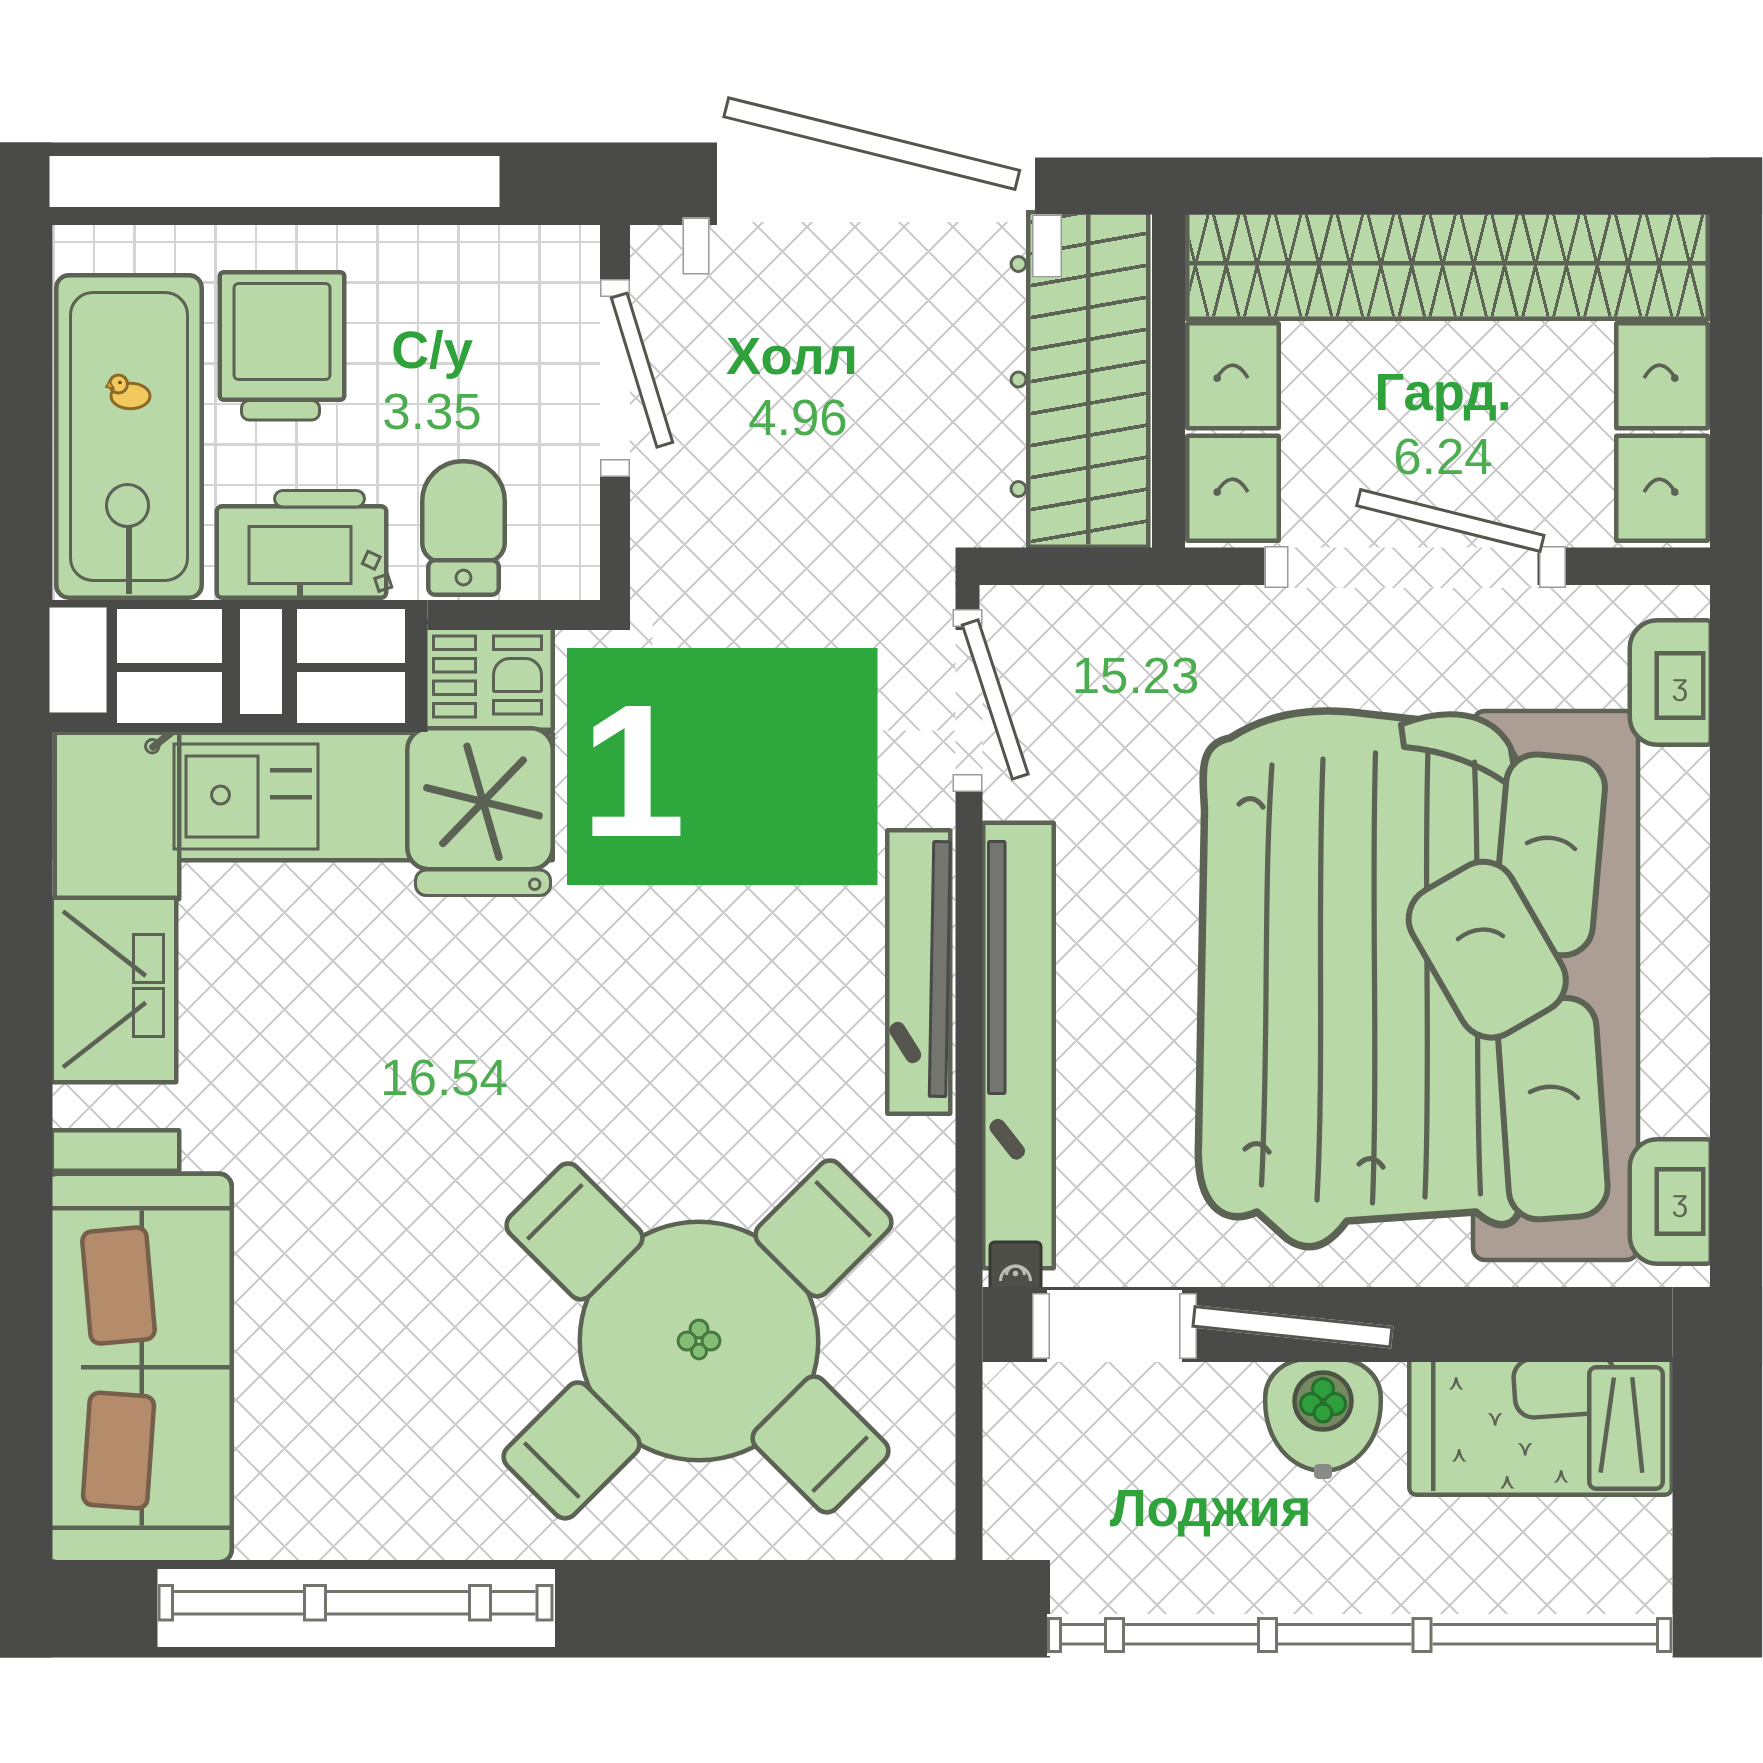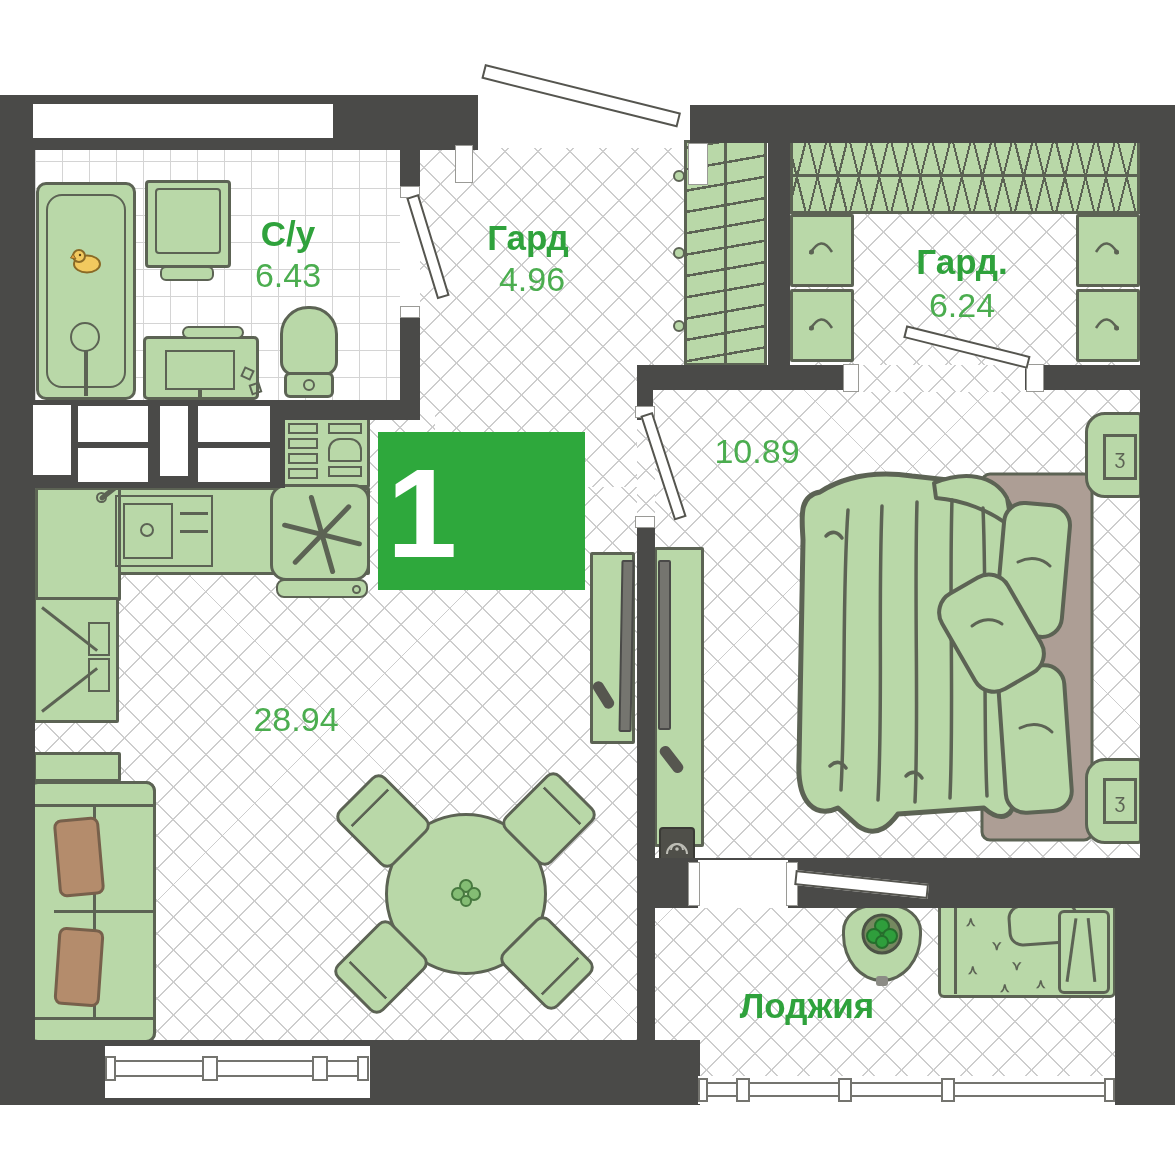--- a/index.html
+++ b/index.html
@@ -276,27 +276,27 @@
   <div class="abs mull" style="left:357px;top:1056px;width:12px;height:25px"></div>
   <div class="abs white" style="left:698px;top:1076px;width:417px;height:28px"></div>
   <div class="abs frameline" style="left:702px;top:1082px;width:409px;height:15px"></div>
   <div class="abs mull" style="left:736px;top:1078px;width:14px;height:24px"></div>
   <div class="abs mull" style="left:838px;top:1078px;width:14px;height:24px"></div>
   <div class="abs mull" style="left:941px;top:1078px;width:14px;height:24px"></div>
   <div class="abs mull" style="left:698px;top:1078px;width:10px;height:24px"></div>
   <div class="abs mull" style="left:1104px;top:1078px;width:11px;height:24px"></div>
 
   <div class="room-name" style="left:288px;top:214px">С/у</div>
-  <div class="room-area" style="left:288px;top:256px">6.43</div>
-  <div class="room-name" style="left:528px;top:218px">Гард</div>
+  <div class="room-area" style="left:288px;top:256px">3.35</div>
+  <div class="room-name" style="left:528px;top:218px">Холл</div>
   <div class="room-area" style="left:532px;top:260px">4.96</div>
   <div class="room-name" style="left:962px;top:242px">Гард.</div>
   <div class="room-area" style="left:962px;top:286px">6.24</div>
-  <div class="room-area" style="left:757px;top:432px">10.89</div>
-  <div class="room-area" style="left:296px;top:700px">28.94</div>
+  <div class="room-area" style="left:757px;top:432px">15.23</div>
+  <div class="room-area" style="left:296px;top:700px">16.54</div>
   <div class="room-name" style="left:807px;top:986px">Лоджия</div>
 
   <div class="abs" id="badge" style="left:378px;top:432px;width:207px;height:158px">
 
     <div style="width:88px;display:flex;align-items:center;justify-content:center;font-size:126px;font-weight:700;line-height:1;padding-top:6px">1</div>
   </div>
 
   <svg width="0" height="0" style="position:absolute">
     <defs>
       <g id="hook">

